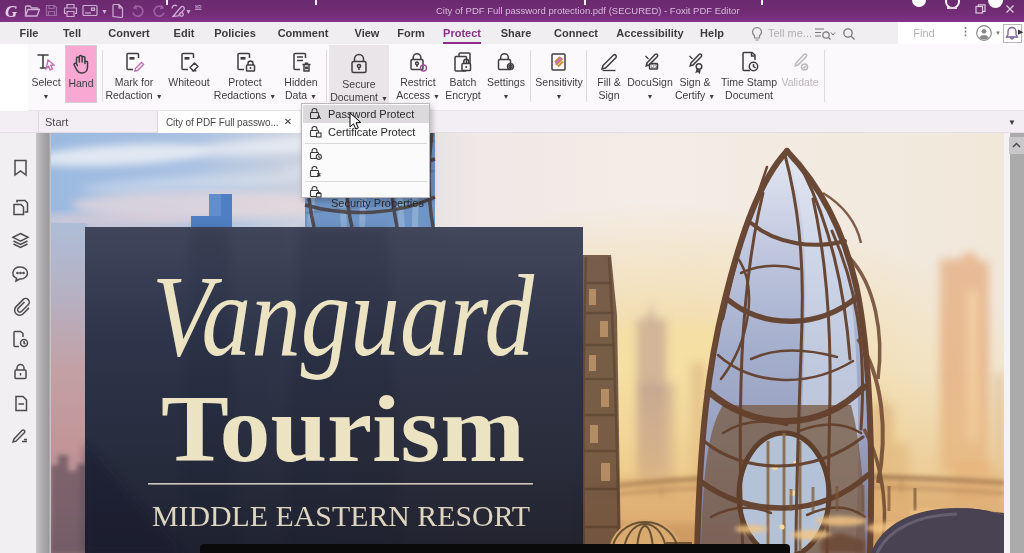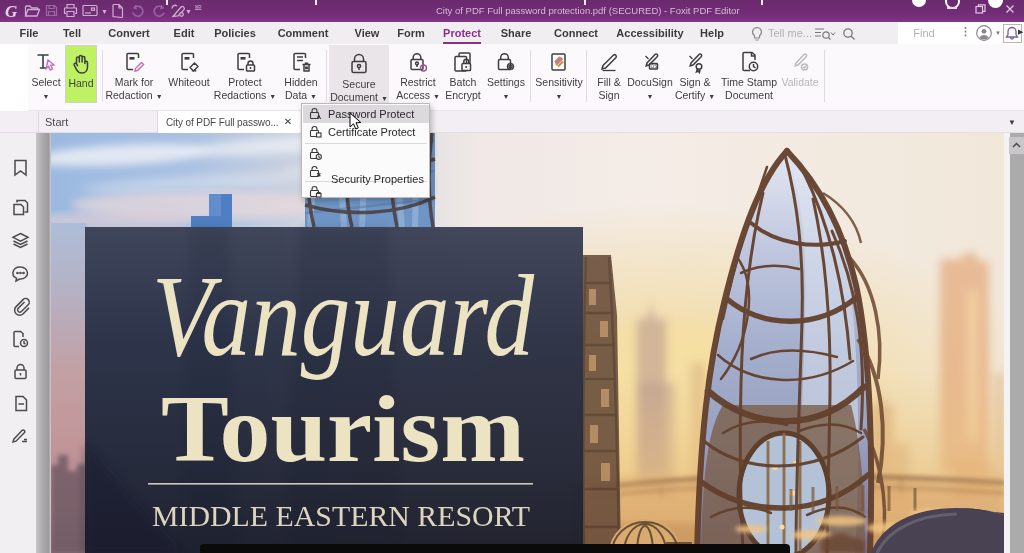--- a/index.html
+++ b/index.html
@@ -157,21 +157,21 @@
   <div id="ribbon">
 
     <div class="rbtn" style="left:2px;width:32px;">
       <svg class="ricon" width="24" height="24" viewBox="0 0 24 24" fill="none" stroke="#3f3d3f" stroke-width="1.6">
         <path d="M4 5 h10 M9 5 v13 M6.5 18 h5" stroke-linecap="round"></path>
         <path d="M14 10 l6 5 -3.2 0.4 1.6 3.6 -2.2 1 -1.6 -3.6 -2.4 2.2 z" stroke="#c470b8" stroke-width="1.4" fill="none"></path>
       </svg>
       <div class="rlabel">Select<br><span class="caret">▼</span></div>
     </div>
 
-    <div class="rbtn" style="left:37px;width:32px;height:58px;top:1px;background:#bef264;border:1px solid #d2cdd2;">
+    <div class="rbtn" style="left:37px;width:32px;height:58px;top:1px;background:#f9a8d4;border:1px solid #d2cdd2;">
       <svg class="ricon" width="24" height="24" viewBox="0 0 24 24" fill="none" stroke="#3f3d3f" stroke-width="1.5">
         <path d="M7.5 11 V6.5 a1.4 1.4 0 0 1 2.8 0 V10 M10.3 10 V5 a1.4 1.4 0 0 1 2.8 0 v5 M13.1 10 V6 a1.4 1.4 0 0 1 2.8 0 v5.5 M15.9 11.5 v-1 a1.3 1.3 0 0 1 2.6 0 v4.5 c0 3.5-2.2 6-5.5 6 -2.8 0-4.2-1.2-5.3-3.2 L5.2 13.2 a1.3 1.3 0 0 1 2.3-1.3 l1 1.8" stroke-linejoin="round" stroke-linecap="round"></path>
       </svg>
       <div class="rlabel" style="top:31px;">Hand</div>
     </div>
     <div class="rsep" style="left:74px;"></div>
 
     <div class="rbtn" style="left:78px;width:56px;">
       <svg class="ricon" width="24" height="24" viewBox="0 0 24 24" fill="none" stroke="#3f3d3f" stroke-width="1.5">
         <path d="M16.5 8 V4.5 a1 1 0 0 0 -1-1 H6 a1 1 0 0 0 -1 1 v14 a1 1 0 0 0 1 1 h5"></path>
@@ -584,21 +584,21 @@
   <div id="vscroll"></div>
   <div id="vscroll-up"><svg width="15" height="17" viewBox="0 0 15 17">
         <path d="M4 10 L7.5 6.5 L11 10" fill="none" stroke="#4a484a" stroke-width="1.5"></path>
       </svg></div>
 
   <div id="dropdown">
     <div class="ditem dhl" style="top:1px;">Password Protect</div>
     <div class="ditem" style="top:19px;">Certificate Protect</div>
     <div class="dsep" style="top:39px;"></div>
     <div class="dsep" style="top:77px;"></div>
-    <div class="ditem" style="top:66px;padding-left:28px;">Security Properties</div>
+    <div class="ditem" style="top:90px;padding-left:28px;">Security Properties</div>
     <svg class="dicon" style="top:3px;" width="13" height="13" viewBox="0 0 13 13" fill="none" stroke="#3a383a" stroke-width="1.1">
         <rect x="1.5" y="5.5" width="8" height="6" rx="0.8"></rect>
         <path d="M3 5.5 V4 a2.5 2.5 0 0 1 5 0 v1.5"></path>
         <path d="M8 12 l1.8-4 1.8 4 M8.7 10.7 h2.2" stroke-width="1"></path>
       </svg>
     <svg class="dicon" style="top:21px;" width="13" height="13" viewBox="0 0 13 13" fill="none" stroke="#3a383a" stroke-width="1.1">
         <rect x="1.5" y="5.5" width="8" height="6" rx="0.8"></rect>
         <path d="M3 5.5 V4 a2.5 2.5 0 0 1 5 0 v1.5"></path>
         <rect x="7.5" y="8" width="4.5" height="4" fill="#fcfbfc"></rect>
       </svg>

